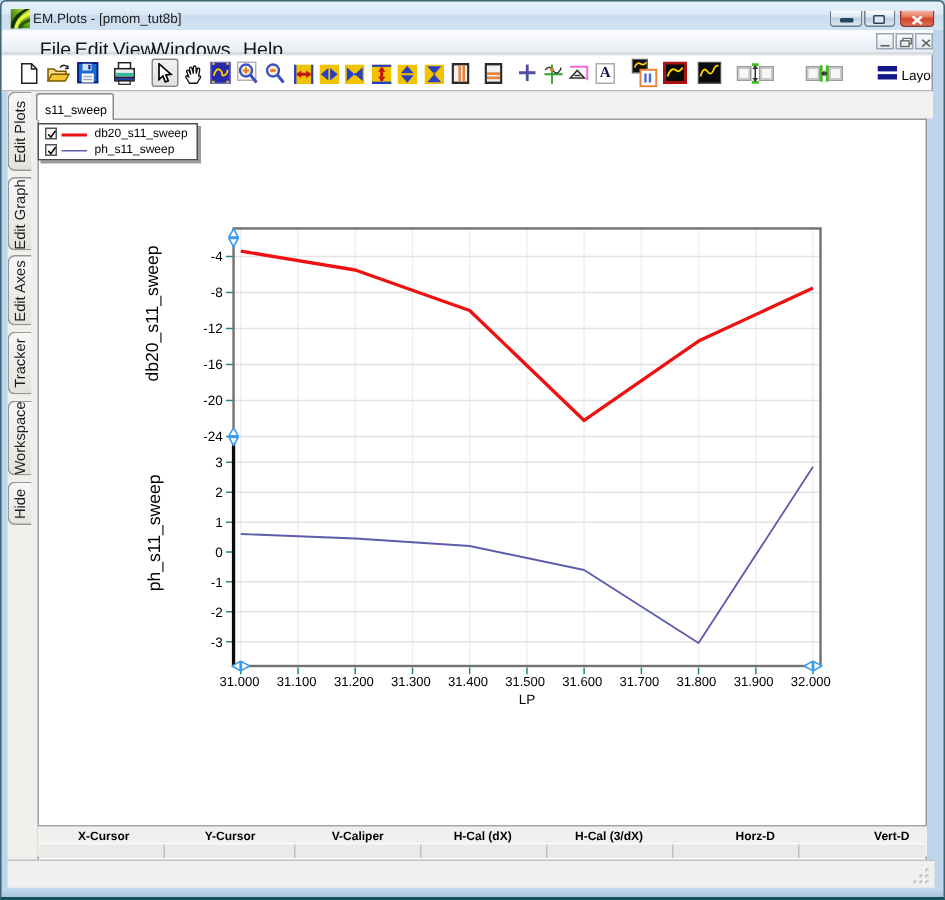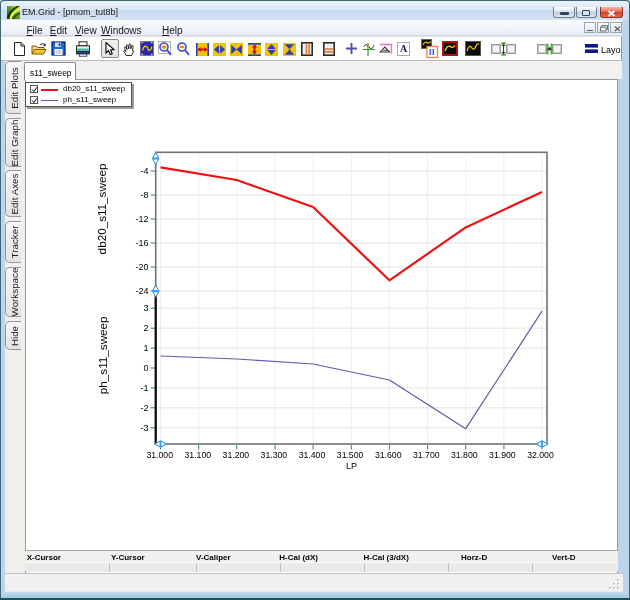--- a/index.html
+++ b/index.html
@@ -10,21 +10,21 @@
 #outline { left:0; top:0; width:630px; height:600px; border:1.5px solid #3d6672; border-bottom:2.5px solid #14525e; border-radius:4px 4px 0 0; z-index:50; pointer-events:none; }
 #titlebar { left:1px; top:1px; width:628px; height:19px; background:linear-gradient(#e9f2fb 0%, #d9e8f6 45%, #c9dbee 50%, #d3e2f2 100%); border-radius:4px 4px 0 0; }
 #titletxt { left:22px; top:7px; font-size:9px; color:#202020; }
 
 .capbtn { top:7px; height:11px; border:1px solid #6f7f91; border-top:none; border-radius:0 0 3px 3px; background:linear-gradient(#fdfeff 0%,#d9e4ef 45%,#bccbdb 50%,#dfe9f3 100%); }
 #btnmin { left:553px; width:22px; }
 #btnmax { left:576px; width:21px; }
 #btnclose { left:600px; width:23px; background:linear-gradient(#f4b6a7 0%,#e67c63 40%,#cf4530 55%,#e2684e 100%); border-color:#8e3326; }
 
 #menurow { left:1px; top:20px; width:621px; height:16px; background:linear-gradient(#fbfcfe, #e8edf4); border-bottom:1px solid #d5dae2; }
-.menuitem { position:absolute; top:24.5px; font-size:10px; color:#151515; }
+.menuitem { position:absolute; top:24.5px; font-size:13px; color:#151515; }
 .u { text-decoration:underline; }
 
 .mdibtn { top:22px; width:12px; height:11px; border:1px solid #9aa6b5; background:linear-gradient(#fbfcfd,#dfe6ee); }
 
 #toolbar { left:1px; top:36px; width:621px; height:25px; background:#ffffff; border-bottom:1px solid #b9b9b9; border-top:1px solid #e3e3e3; border-right:1px solid #9a9a9a; }
 .ti { position:absolute; top:41px; }
 
 #tabrowbg { left:25px; top:61px; width:597px; height:18px; background:#f2f1ef; }
 #tab1 { left:24px; top:62px; width:52px; height:18px; background:#ffffff; border:1px solid #898989; border-bottom:none; border-radius:2px 2px 0 0; font-size:8.3px; color:#000; padding:5px 0 0 5px; z-index:3; }
 #content { left:25px; top:79px; width:593px; height:496px; background:#ffffff; border:1px solid #9b9b9b; border-bottom:none; }
@@ -34,30 +34,30 @@
 .vtab span { position:absolute; left:50%; top:50%; transform:translate(-50%,-50%) rotate(-90deg); white-space:nowrap; font-size:9.8px; color:#1c1c1c; }
 
 #legend { left:25px; top:81.5px; width:107px; height:25px; background:#fff; border:1px solid #4e4e4e; box-shadow:2px 2px 0 #9c9c9c; z-index:4; }
 .legrow { position:absolute; left:3.5px; height:11px; font-size:8px; color:#000; }
 .cbx { position:absolute; left:0; top:1px; width:8px; height:8px; background:#fff; border:1px solid #555; }
 .cbx svg { position:absolute; left:0; top:0; }
 .legline { position:absolute; left:11px; top:4.5px; width:17.5px; height:2px; }
 .legtxt { position:absolute; left:33.5px; top:0px; }
 
 #tbl { left:25px; top:550px; width:593px; height:22px; border-top:1px solid #a6a6a6; border-bottom:1px solid #9e9e9e; background:#f1f0ee; }
-.th { position:absolute; top:552.5px; width:85px; text-align:left; font-weight:bold; color:#000; font-size:8px; }
+.th { position:absolute; top:552.5px; width:85px; text-align:center; font-weight:bold; color:#000; font-size:8px; }
 .tc { position:absolute; top:563px; height:9px; background:#c0c0c0; }
 
 #botwhite { left:5px; top:573px; width:618px; height:19px; background:#f1f0ef; border-top:1px solid #c2c2c2; border-bottom:1px solid #e4e9ee; }
 #botframe { left:1px; top:592px; width:628px; height:6px; background:linear-gradient(#c4d9ee,#a9c4e0); }
 </style>
 </head>
 <body>
 <div class="abs" id="titlebar"></div>
-<div class="abs" id="titletxt">EM.Grid - [pmom_tut8b]</div>
+<div class="abs" id="titletxt">EM.Plots - [pmom_tut8b]</div>
 <svg class="abs" style="left:7px;top:6px" width="13" height="13">
     <defs>
       <linearGradient id="gg" x1="0" y1="1" x2="1" y2="0">
         <stop offset="0" stop-color="#1a4a10"></stop>
         <stop offset="0.55" stop-color="#6aa820"></stop>
         <stop offset="1" stop-color="#d8e840"></stop>
       </linearGradient>
     </defs>
     <rect width="13" height="13" fill="url(#gg)"></rect>
     <path d="M0 13 Q1 4 10 0 L13 0 Q3 5 2.5 13 z" fill="#10300a"></path>

